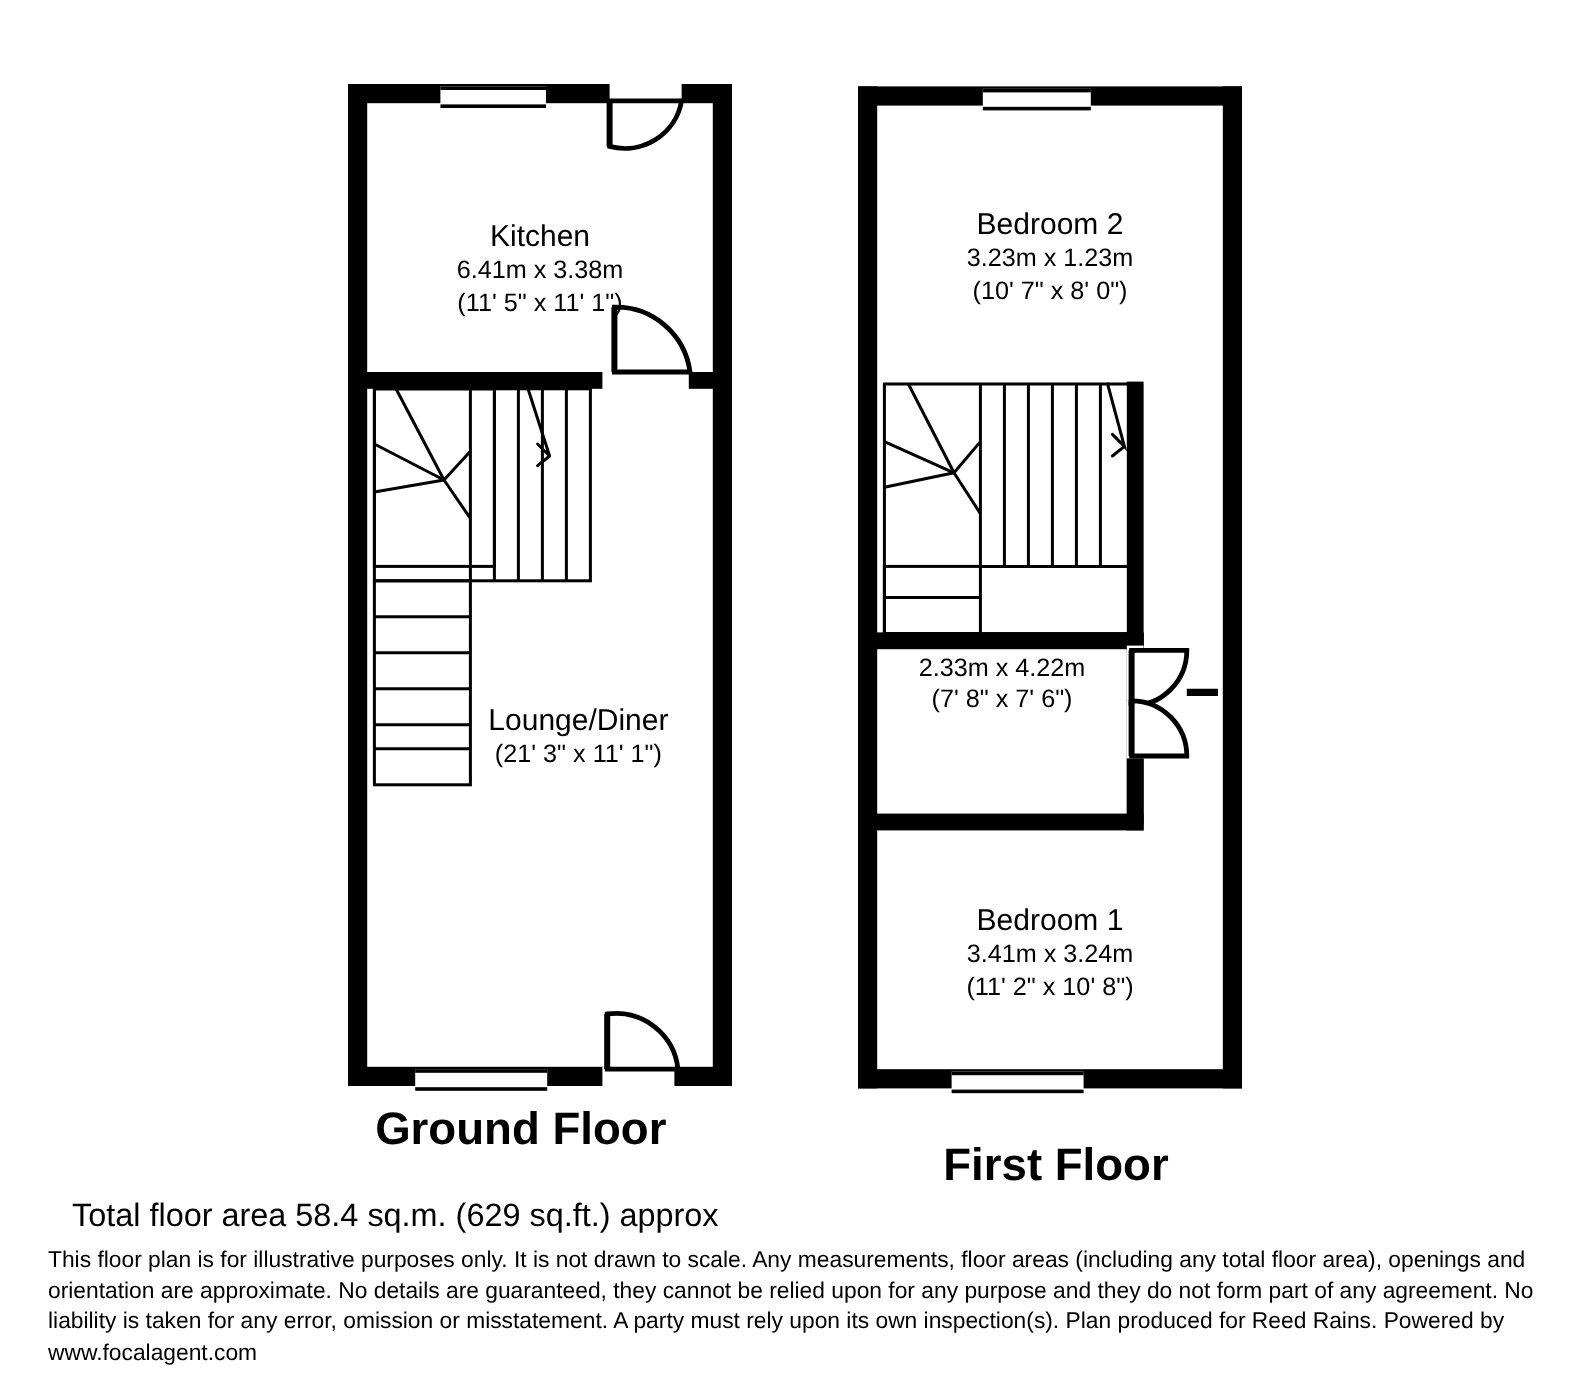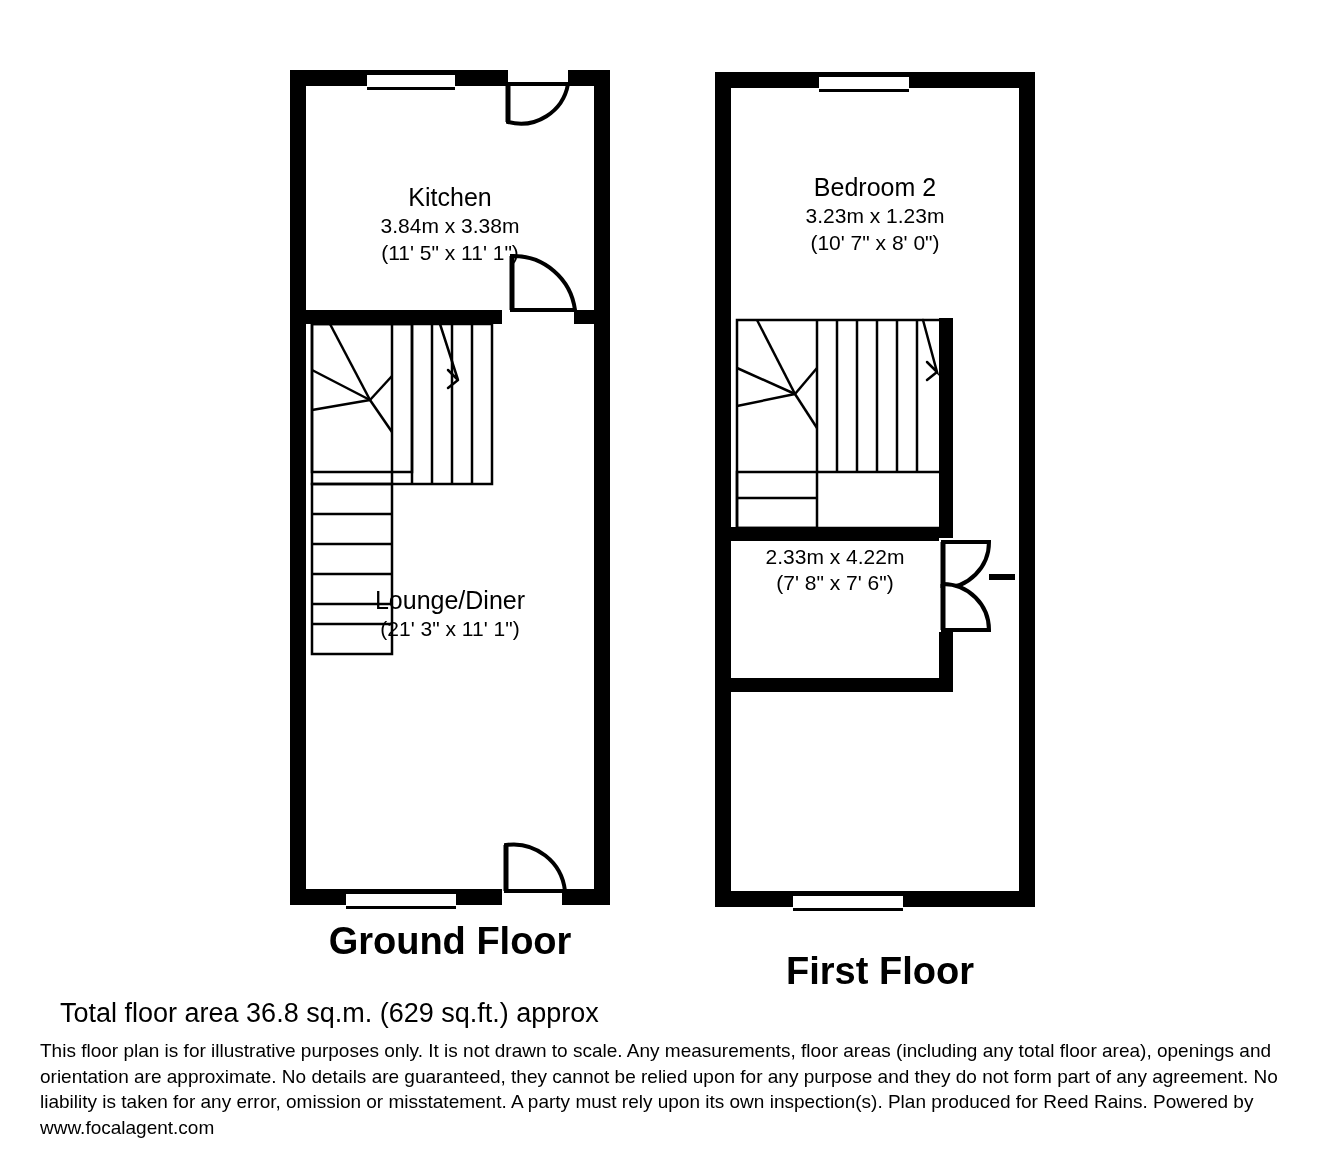--- a/index.html
+++ b/index.html
@@ -44,21 +44,21 @@
   .room-dim {
     font-size: 21px;
   }
   .floor-title {
     position: absolute;
     font-size: 38px;
     font-weight: bold;
     text-align: center;
     white-space: nowrap;
   }
-  #ground-title { left: 250px; top: 920px; width: 400px; }
+  #ground-title { left: 234px; top: 920px; width: 400px; }
   #first-title  { left: 680px; top: 920px; width: 400px; margin-top: 30px; }
 
   .total-area {
     position: absolute;
     left: 60px;
     top: 998px;
     font-size: 27px;
     white-space: nowrap;
   }
   .disclaimer {
@@ -125,25 +125,25 @@
         <line x1="22" y1="340" x2="80" y2="330"></line>
         <line x1="40" y1="254" x2="80" y2="330"></line>
         <line x1="80" y1="330" x2="102" y2="306"></line>
         <line x1="80" y1="330" x2="102" y2="362"></line>
         <path d="M150 254 L168 310 L158 300 M168 310 L158 318" stroke-linecap="round"></path>
       </g>
     </svg>
 
     <div class="room-label" style="left:30px; top:112px; width:260px;">
       <div class="room-name">Kitchen</div>
-      <div class="room-dim">3.84m x 3.38m</div>
+      <div class="room-dim">6.41m x 3.38m</div>
       <div class="room-dim">(11' 5" x 11' 1")</div>
     </div>
 
-    <div class="room-label" style="left:20px; top:515px; width:280px;">
+    <div class="room-label" style="left:20px; top:515px; width:280px;padding-left:32px;">
       <div class="room-name">Lounge/Diner</div>
       <div class="room-dim">(21' 3" x 11' 1")</div>
     </div>
   </div>
 
   <div class="floor" id="first-floor">
 
     <div class="wall" style="left:0; top:0; width:320px; height:16px;"></div>
     <div class="wall" style="left:0; top:819px; width:320px; height:16px;"></div>
     <div class="wall" style="left:0; top:0; width:16px; height:835px;"></div>
@@ -196,21 +196,26 @@
       <div class="room-name">Bedroom 2</div>
       <div class="room-dim">3.23m x 1.23m</div>
       <div class="room-dim">(10' 7" x 8' 0")</div>
     </div>
 
     <div class="room-label" style="left:0px; top:472px; width:240px;">
       <div class="room-dim">2.33m x 4.22m</div>
       <div class="room-dim">(7' 8" x 7' 6")</div>
     </div>
 
+    <div class="room-label" style="left:20px; top:680px; width:280px;">
+      <div class="room-name">Bedroom 1</div>
+      <div class="room-dim">3.41m x 3.24m</div>
+      <div class="room-dim">(11' 2" x 10' 8")</div>
+    </div>
   </div>
 
   <div class="floor-title" id="ground-title">Ground Floor</div>
   <div class="floor-title" id="first-title">First Floor</div>
 
-  <div class="total-area">Total floor area 36.8 sq.m. (629 sq.ft.) approx</div>
+  <div class="total-area">Total floor area 58.4 sq.m. (629 sq.ft.) approx</div>
   <div class="disclaimer">This floor plan is for illustrative purposes only. It is not drawn to scale. Any measurements, floor areas (including any total floor area), openings and orientation are approximate. No details are guaranteed, they cannot be relied upon for any purpose and they do not form part of any agreement. No liability is taken for any error, omission or misstatement. A party must rely upon its own inspection(s). Plan produced for Reed Rains. Powered by www.focalagent.com</div>
 
 </div>
 
 </body></html>

